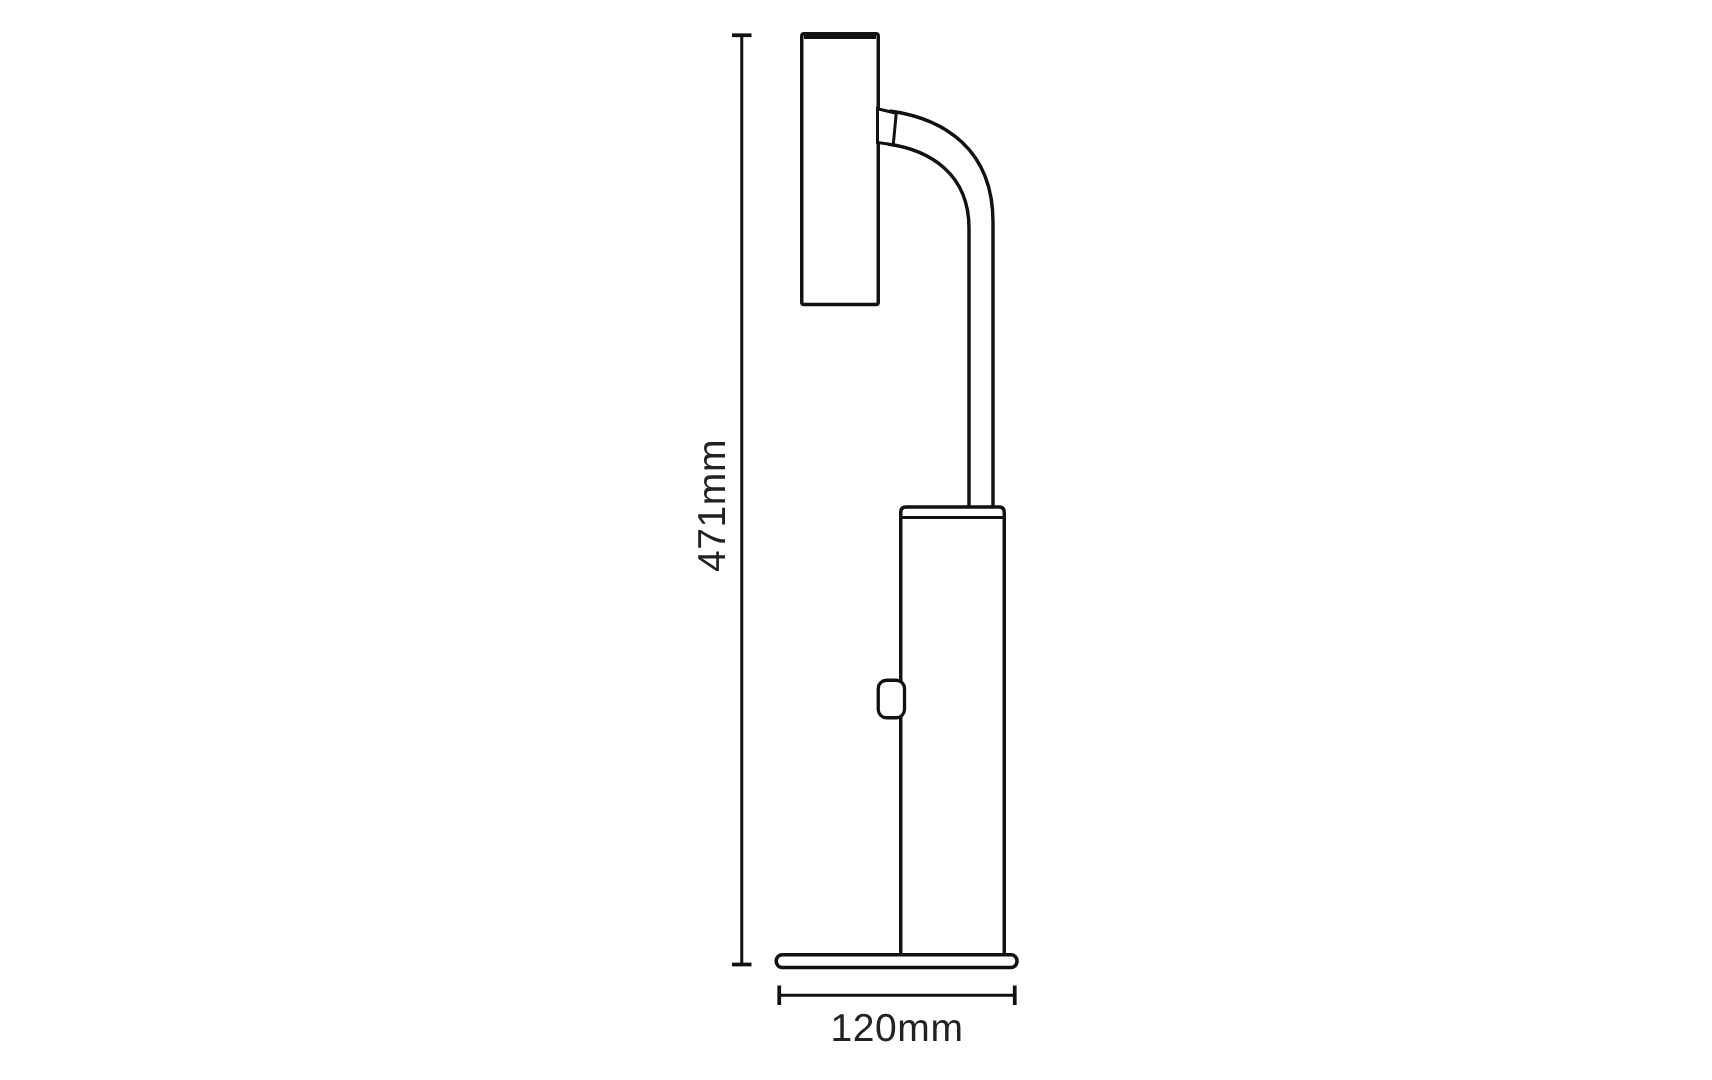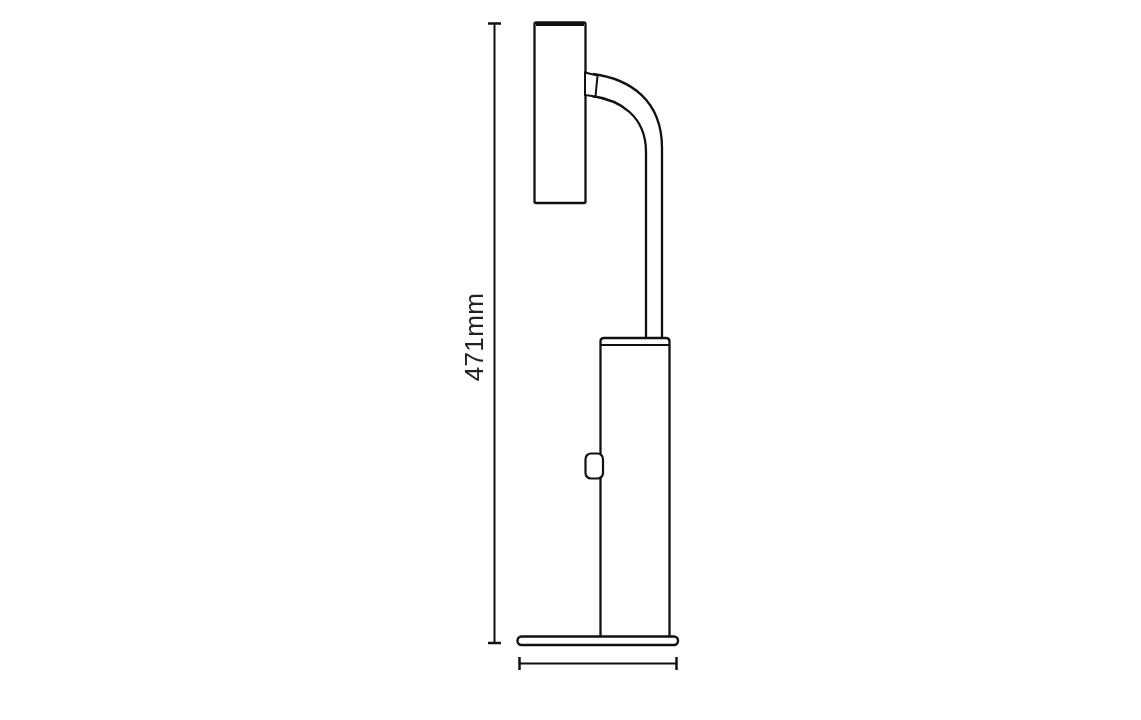--- a/index.html
+++ b/index.html
@@ -65,14 +65,15 @@
 
     <g stroke="#111111">
       <line x1="519" y1="663.5" x2="677" y2="663.5" stroke-width="2"></line>
       <line x1="519.5" y1="657" x2="519.5" y2="670" stroke-width="2.5"></line>
       <line x1="676.5" y1="657" x2="676.5" y2="670" stroke-width="2.5"></line>
     </g>
   </svg>
 
   <div class="dim-label vertical">471mm</div>
 
+  <div class="dim-label horizontal">120mm</div>
 
 </div>
 
 </body></html>

